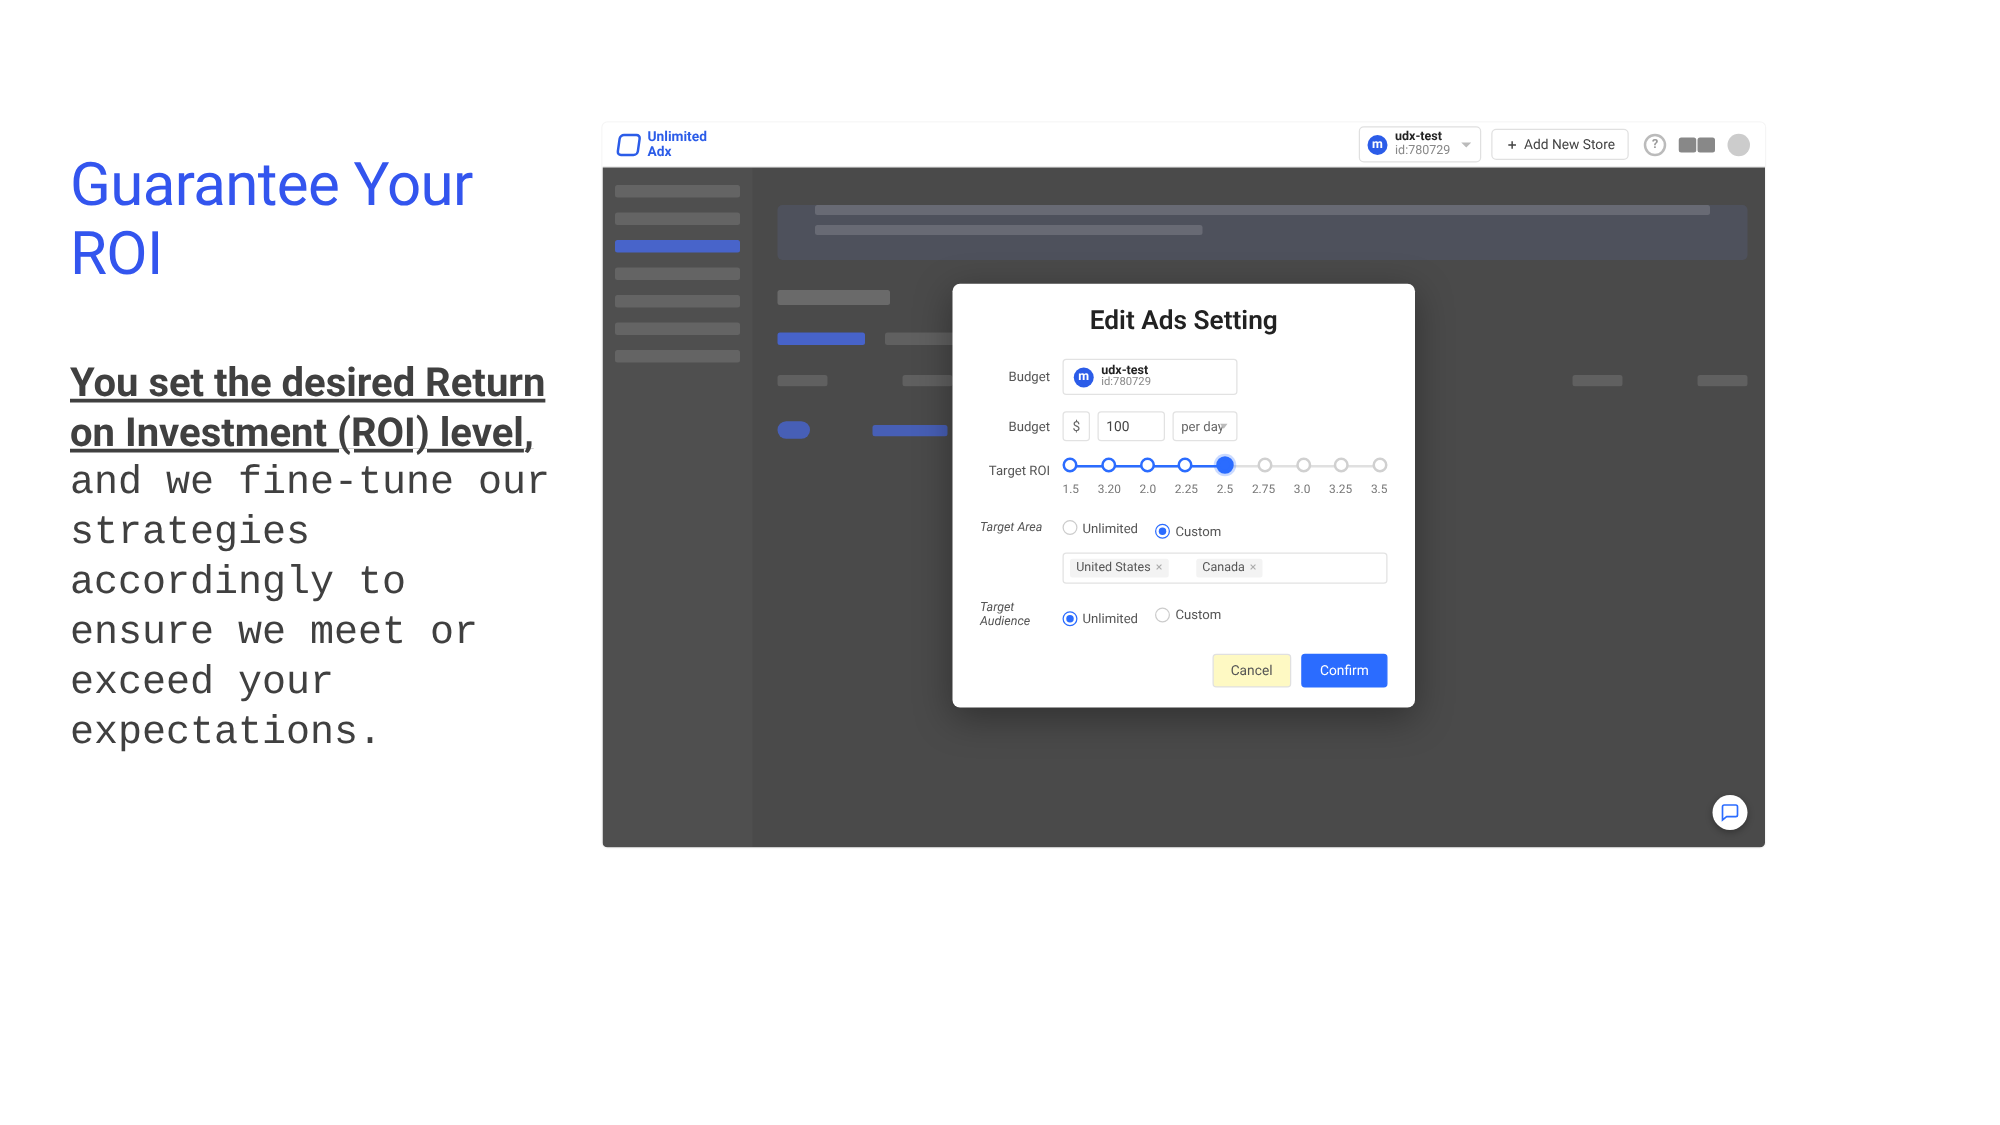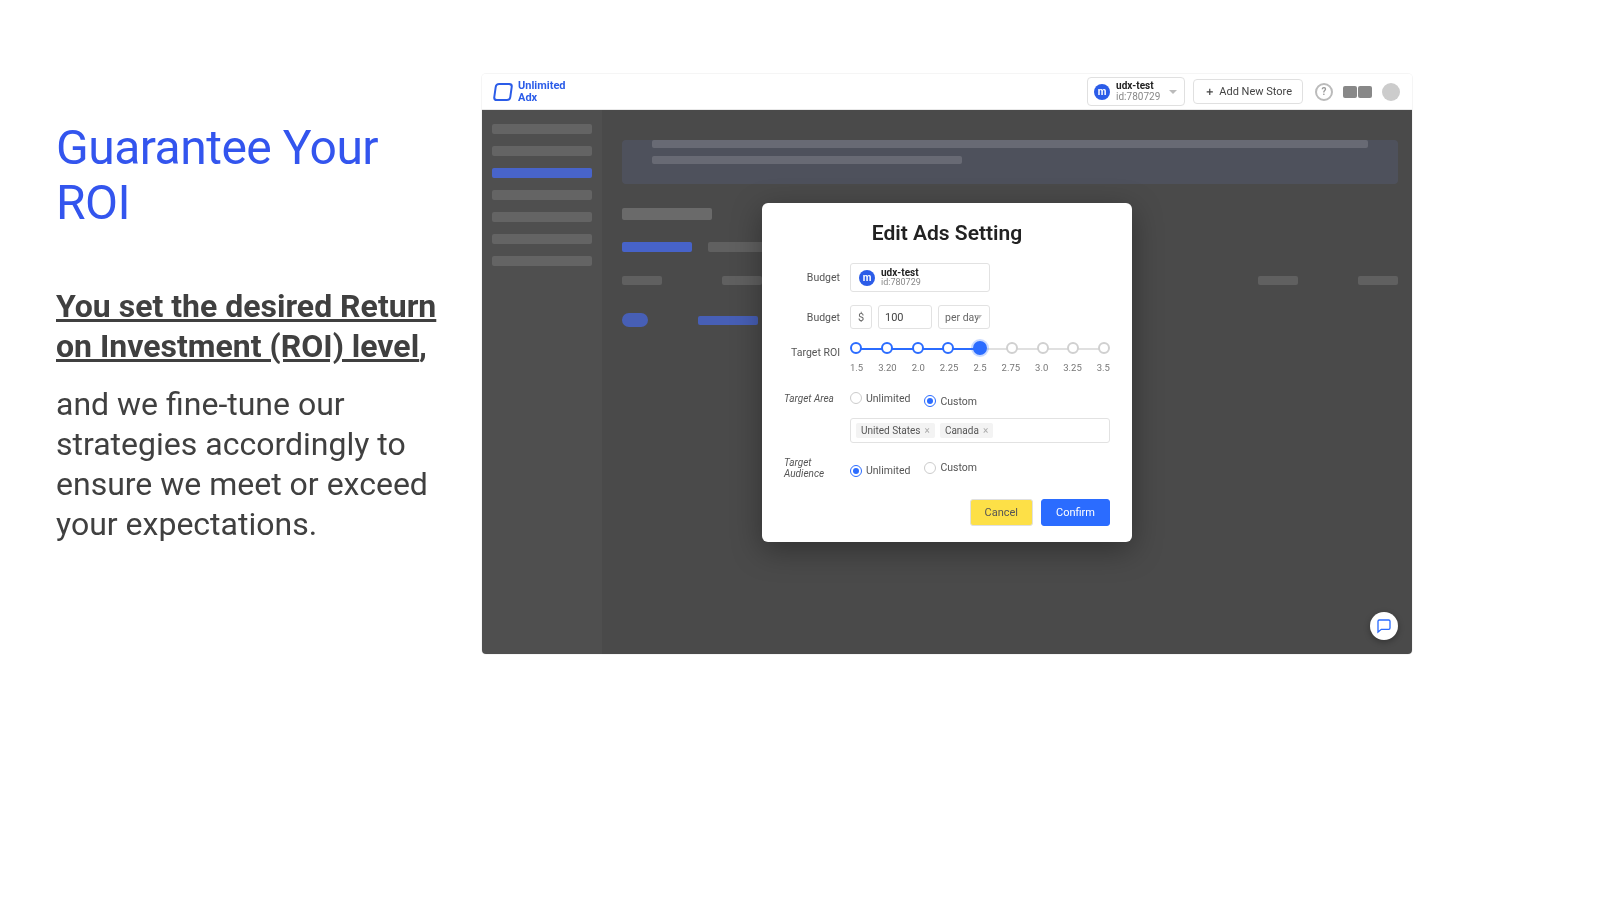--- a/index.html
+++ b/index.html
@@ -5,24 +5,24 @@
 * { box-sizing: border-box; margin: 0; padding: 0; font-family: -apple-system, BlinkMacSystemFont, "Segoe UI", Roboto, Arial, sans-serif; }
 body { width: 1600px; height: 900px; background: #fff; overflow: hidden; position: relative; }
 
 .slide { display: flex; width: 100%; height: 100%; }
 
 
 .left-col { width: 482px; padding: 120px 30px 0 56px; flex-shrink: 0; }
 .headline { font-size: 48px; color: #3355ee; font-weight: 400; line-height: 1.15; letter-spacing: -0.5px; }
 .subhead { margin-top: 56px; font-size: 32px; font-weight: 700; color: #404040; text-decoration: underline; line-height: 1.25; }
 .subhead .comma { text-decoration: none; }
-.body-copy { margin-top: 18px; font-size: 32px; color: #404040; font-weight: 400; line-height: 1.25; }
-
-
-.app-shot { position: relative; width: 930px; height: 580px; margin-top: 74px; border-radius: 4px; overflow: hidden; box-shadow: 0 0 0 1px rgba(0,0,0,0.04); background: #fff; }
+.body-copy { font-size: 32px; color: #404040; font-weight: 400; line-height: 1.25; font-family: Liberation Mono, monospace; }
+
+
+.app-shot { position: relative; width: 930px; height: 580px; margin-top: 98px; border-radius: 4px; overflow: hidden; box-shadow: 0 0 0 1px rgba(0,0,0,0.04); background: #fff; }
 
 
 .top-bar { height: 36px; background: #fff; border-bottom: 1px solid #e8e8e8; display: flex; align-items: center; padding: 0 12px; }
 .logo-block { display: flex; align-items: center; gap: 6px; }
 .logo-badge { width: 18px; height: 18px; border: 2px solid #2b5ce8; border-radius: 4px; transform: skewX(-8deg); background: #fff; }
 .logo-text { font-size: 11px; font-weight: 700; color: #2b5ce8; line-height: 1.05; }
 .top-spacer { flex: 1; }
 .store-chip { display: flex; align-items: center; gap: 6px; border: 1px solid #e0e0e0; border-radius: 4px; padding: 3px 24px 3px 6px; position: relative; }
 .store-chip .caret { position: absolute; right: 7px; top: 50%; width: 0; height: 0; border-left: 4px solid transparent; border-right: 4px solid transparent; border-top: 4px solid #bbb; transform: translateY(-50%); }
 .m-avatar { width: 16px; height: 16px; background: #2b5ce8; border-radius: 50%; color: #fff; font-size: 10px; font-weight: 700; display: flex; align-items: center; justify-content: center; }
@@ -85,27 +85,27 @@
 .slider-labels { display: flex; justify-content: space-between; margin-top: 6px; font-size: 9.5px; color: #777; }
 
 
 .radio-row { display: flex; align-items: center; margin-bottom: 10px; }
 .radio-row .lbl { width: 66px; text-align: left; font-size: 10px; color: #555; padding-right: 10px; flex-shrink: 0; font-style: italic; }
 .radio { display: inline-flex; align-items: center; gap: 4px; margin-right: 14px; font-size: 10.5px; color: #555; cursor: pointer; }
 .radio .r { width: 12px; height: 12px; border: 1.5px solid #ccc; border-radius: 50%; display: inline-flex; align-items: center; justify-content: center; }
 .radio .r.checked { border-color: #2b6cff; }
 .radio .r.checked::after { content: ""; width: 6px; height: 6px; background: #2b6cff; border-radius: 50%; }
 
-.tags-box { margin-left: 66px; border: 1px solid #e2e2e2; border-radius: 3px; padding: 4px 5px; display: flex; gap: 5px; margin-bottom: 14px; min-height: 24px; align-items: center; flex-wrap: wrap; }
+.tags-box { margin-left: 66px; border: 1px solid #e2e2e2; border-radius: 3px; padding: 4px 5px; display: flex; gap: 22px; margin-bottom: 14px; min-height: 24px; align-items: center; flex-wrap: wrap; }
 .tag { background: #f3f3f3; border-radius: 2px; font-size: 10px; color: #555; padding: 2px 5px; display: inline-flex; align-items: center; gap: 4px; }
 .tag .x { color: #aaa; cursor: pointer; }
 
 .modal-footer { display: flex; justify-content: flex-end; gap: 8px; margin-top: 20px; }
 .btn { font-size: 11px; padding: 6px 14px; border-radius: 3px; cursor: pointer; }
-.btn-cancel { background: #fde047; border: 1px solid #e0e0e0; color: #555; }
+.btn-cancel { background: #fef9c3; border: 1px solid #e0e0e0; color: #555; }
 .btn-confirm { background: #2b6cff; border: 1px solid #2b6cff; color: #fff; }
 
 
 .chat-fab { position: absolute; right: 14px; bottom: 14px; width: 28px; height: 28px; border-radius: 50%; background: #fff; display: flex; align-items: center; justify-content: center; box-shadow: 0 2px 6px rgba(0,0,0,0.3); }
 .chat-fab svg { width: 16px; height: 16px; stroke: #2b6cff; fill: none; stroke-width: 2; }
 </style>
 </head>
 <body>
 
 <div class="slide">

